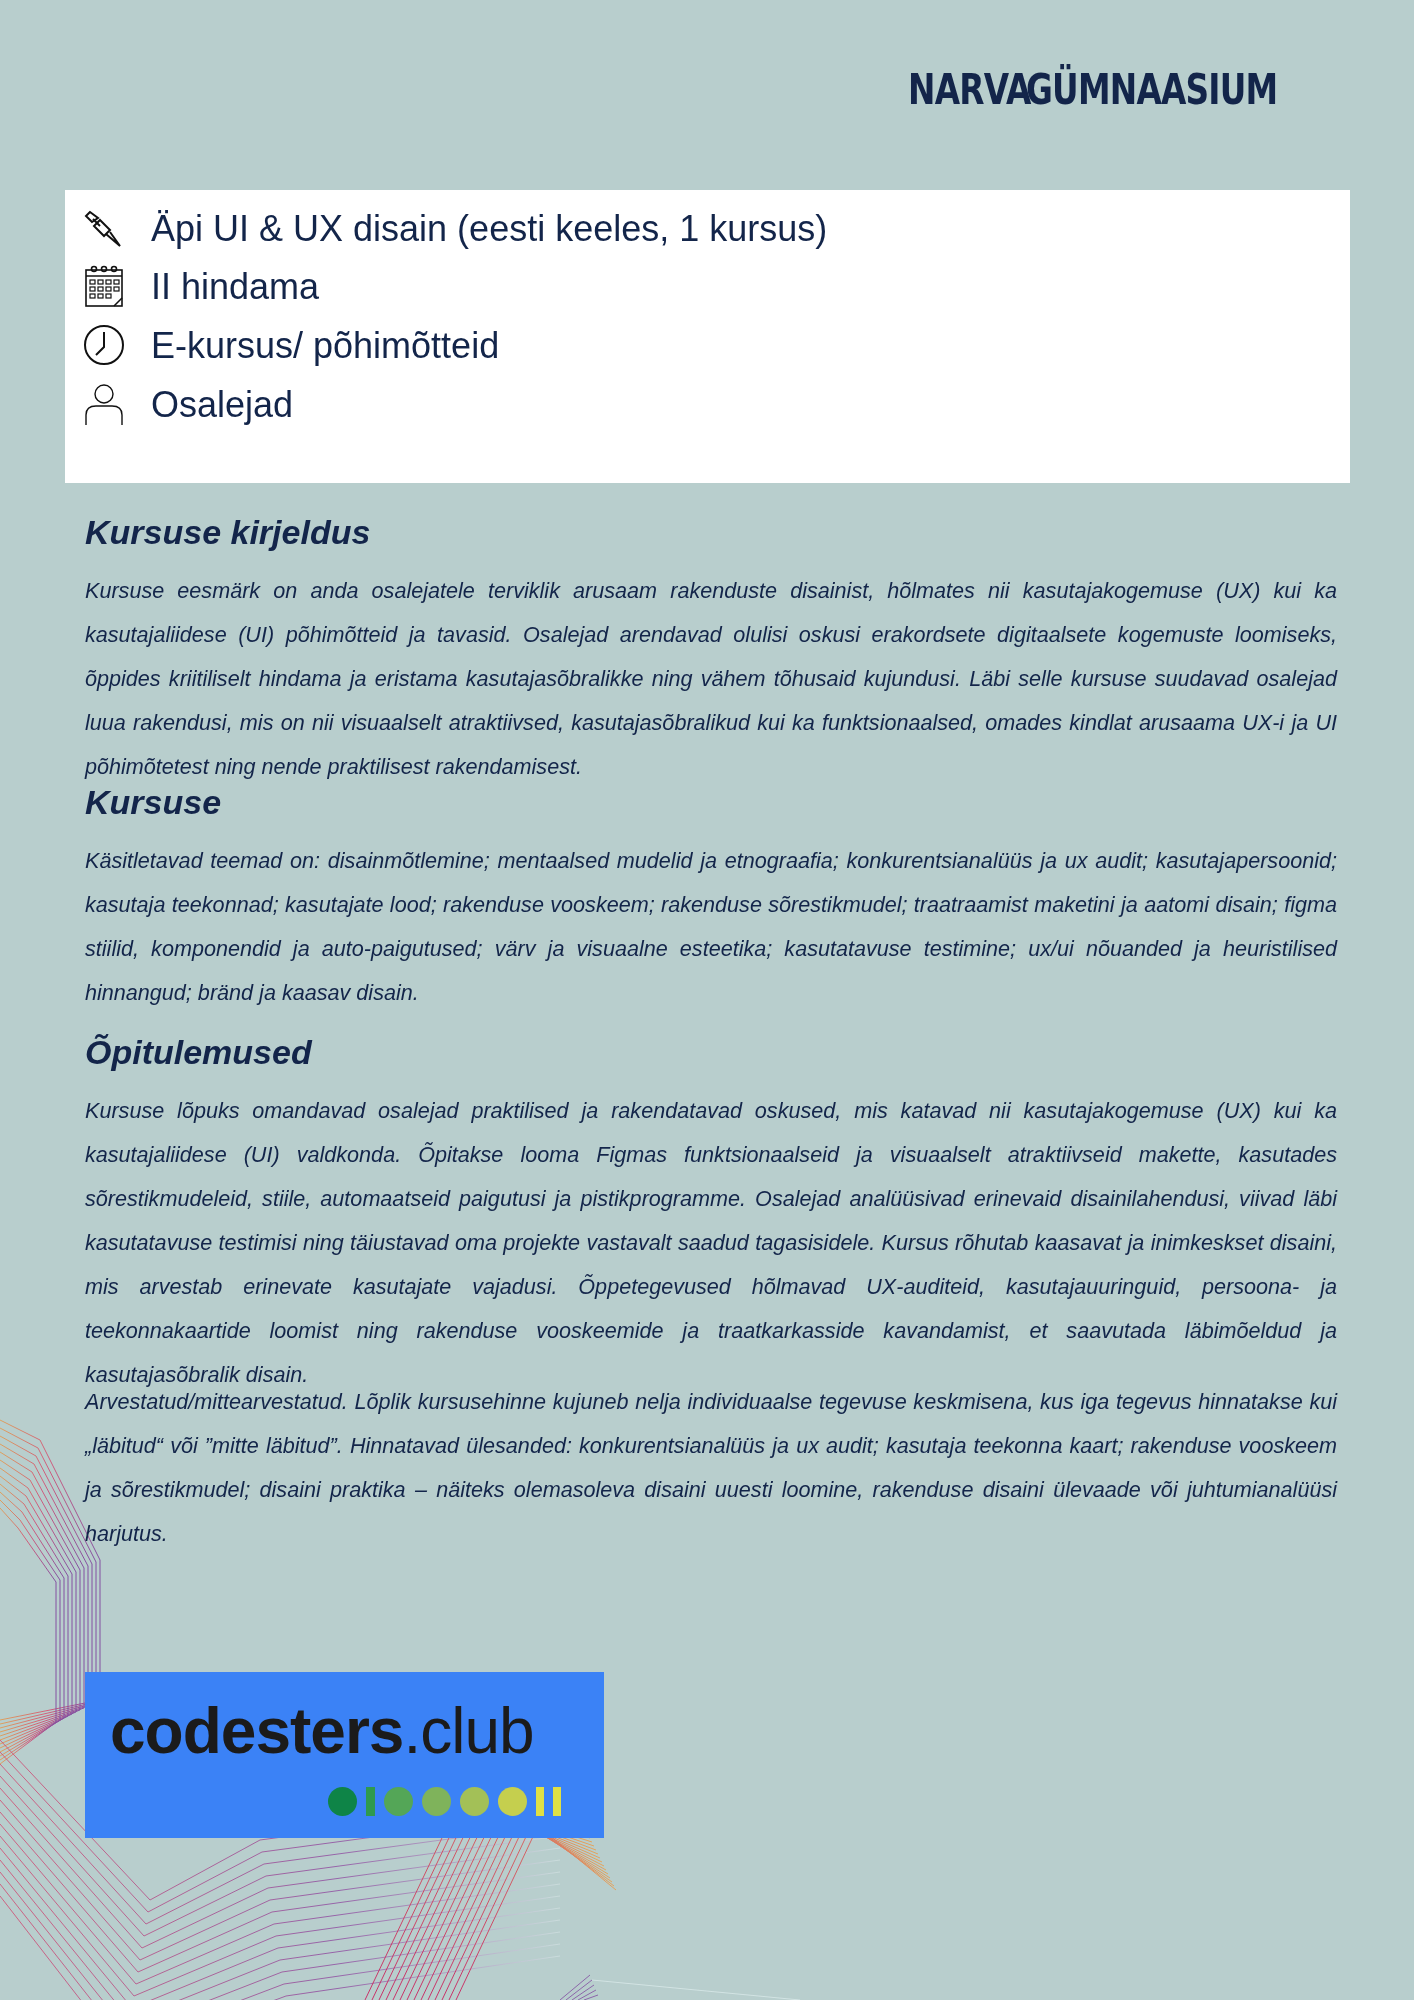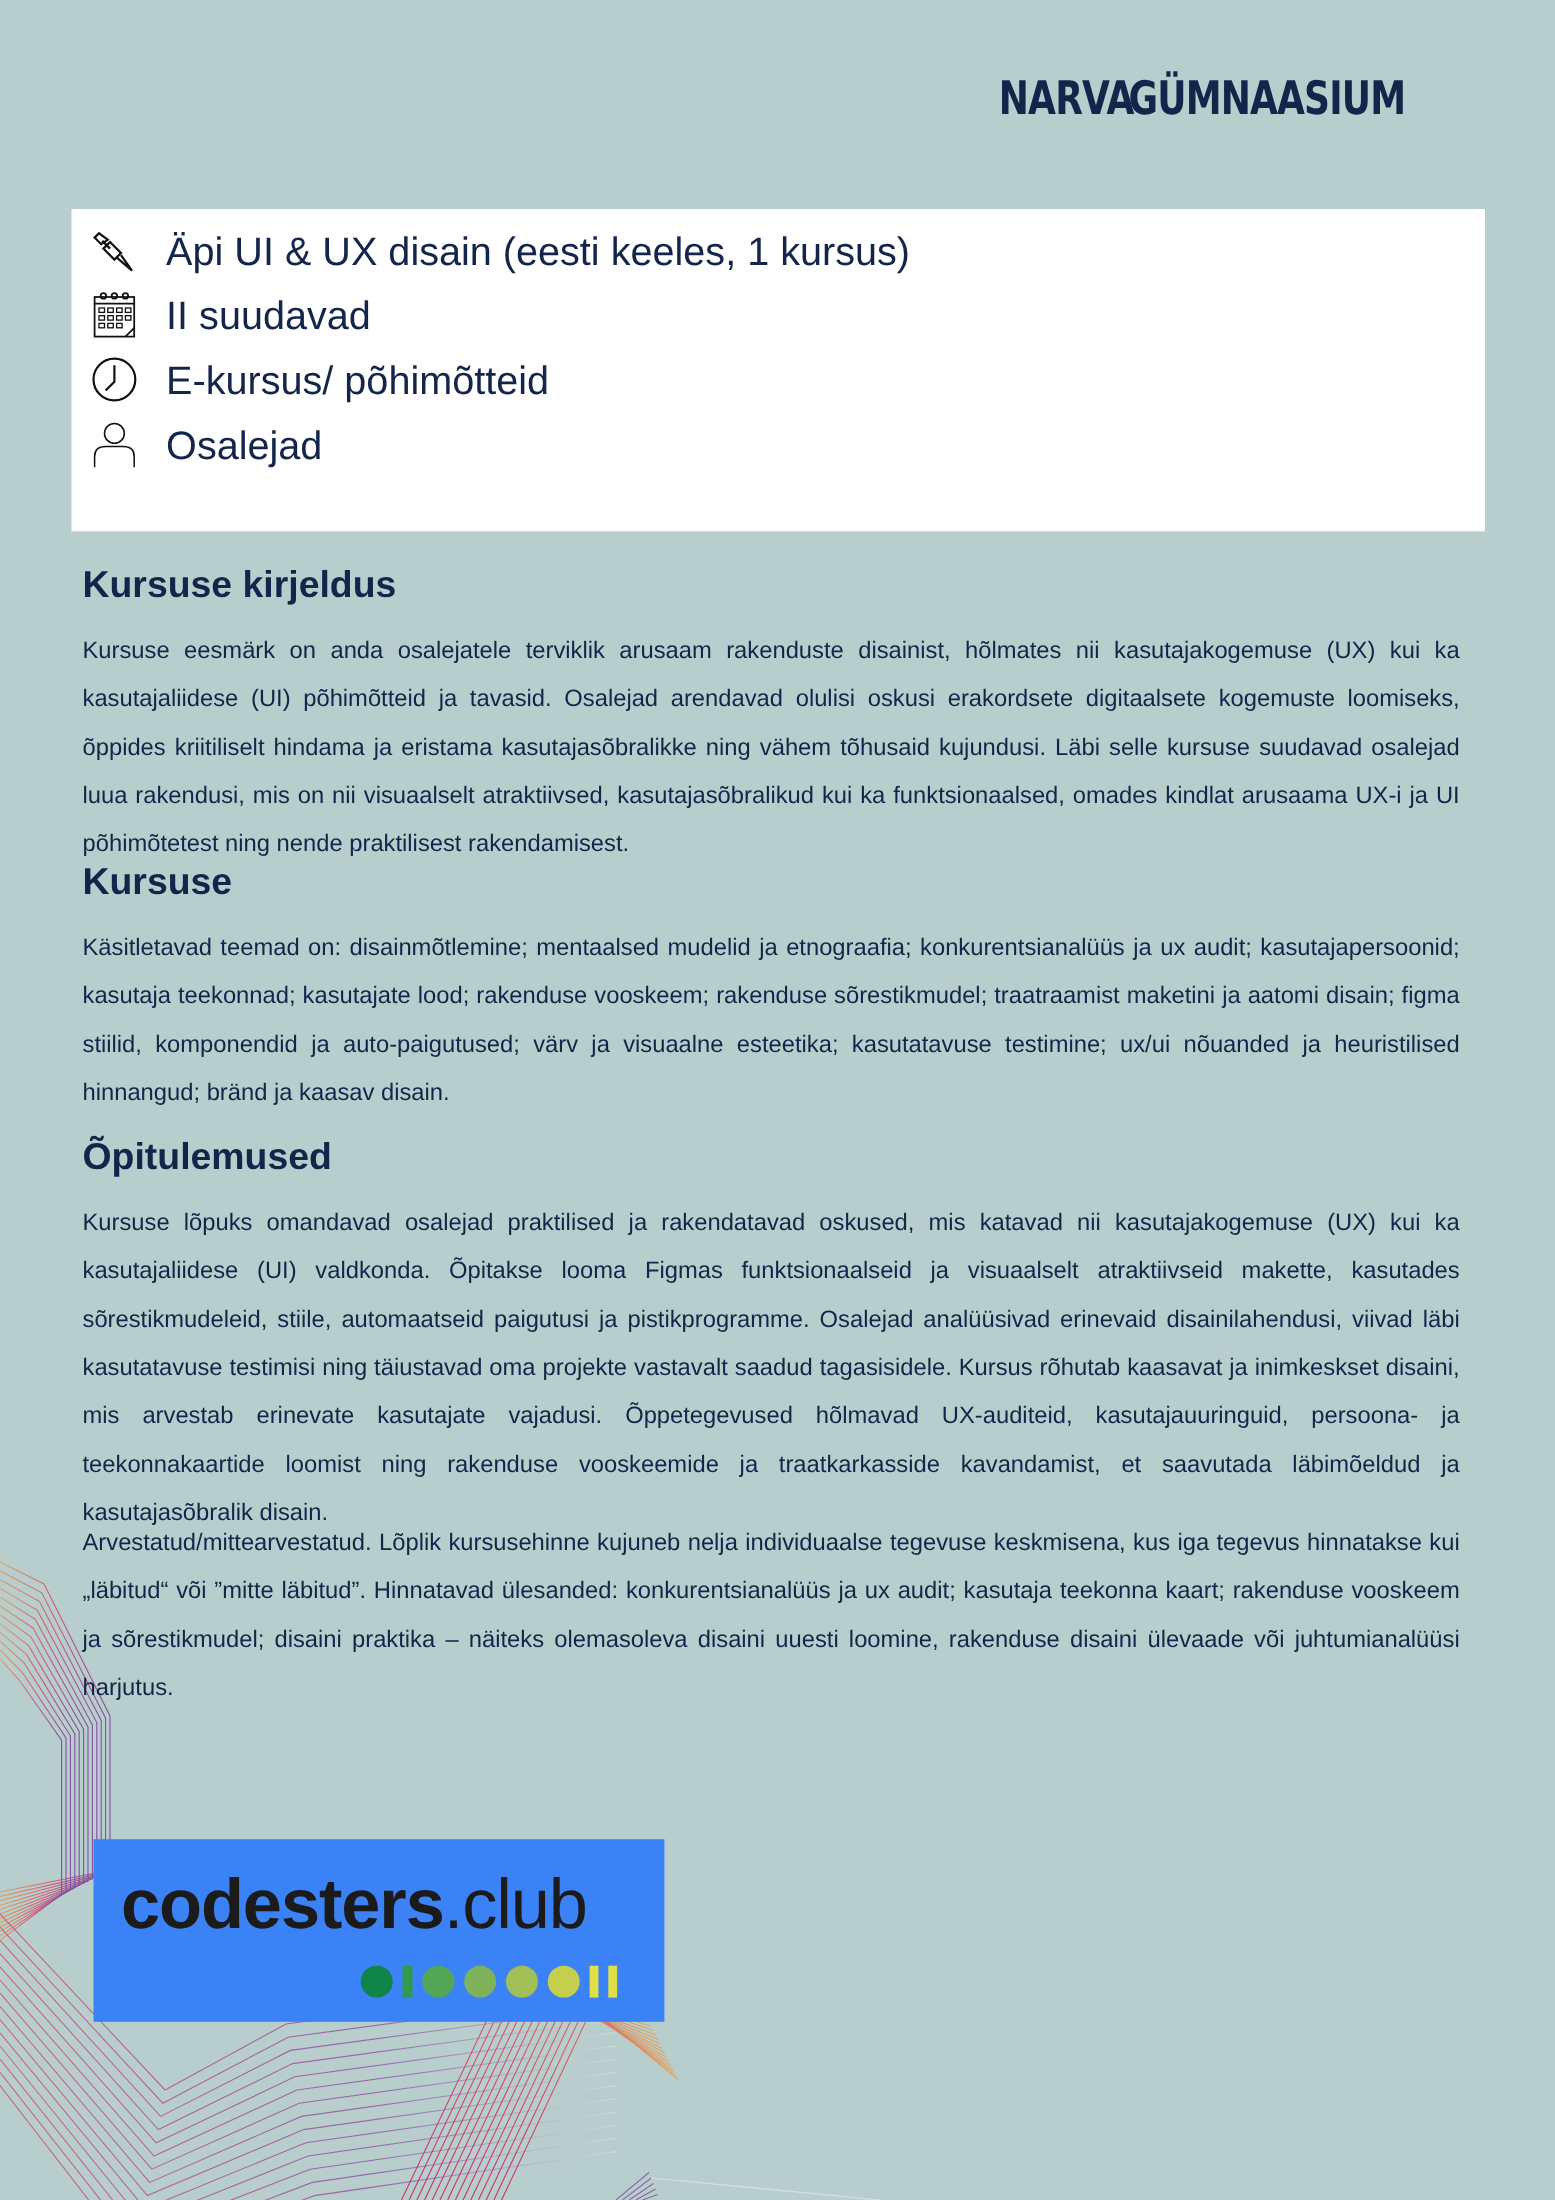--- a/index.html
+++ b/index.html
@@ -21,21 +21,21 @@
   }
   .logo-narva .word.w1 { width: 105px; }
   .logo-narva .mark { width: 110px; height: 100px; margin: 0 6px 0 0; }
   .info-box {
     position: absolute; left: 65px; top: 190px; width: 1285px; height: 293px;
     background: #ffffff;
   }
   .info-row { position: absolute; left: 18px; display: flex; align-items: flex-end; height: 50px; }
   .info-row .icon { width: 42px; height: 44px; display: flex; align-items: center; justify-content: center; margin-right: 26px; }
   .info-row .txt { font-size: 36px; color: #13254a; white-space: nowrap; }
-  .section { position: absolute; left: 75px; width: 1252px; }
+  .section { position: absolute; left: 85px; width: 1252px; font-style: italic; }
   .section h2 {
     margin: 0; font-size: 34px; font-weight: bold; color: #13254a; line-height: 1.2;
   }
   .section p {
     margin: 16px 0 0 0; font-size: 21.6px; line-height: 44px; text-align: justify; color: #13254a;
   }
   .codesters {
     position: absolute; left: 85px; top: 1672px; width: 519px; height: 166px; background: #3b82f6;
   }
   .codesters .cword {
@@ -178,21 +178,21 @@
             <rect x="14" y="23" width="5" height="4"></rect>
             <rect x="22" y="23" width="5" height="4"></rect>
             <rect x="30" y="23" width="5" height="4"></rect>
           <rect x="6" y="30" width="5" height="4"></rect>
             <rect x="14" y="30" width="5" height="4"></rect>
             <rect x="22" y="30" width="5" height="4"></rect>
         </g>
         <path d="M30 42 L38 34"></path>
       </svg>
     </span>
-    <span class="txt">II suudavad</span>
+    <span class="txt">II hindama</span>
   </div>
   <div class="info-row" style="top:127px;">
     <span class="icon">
       <svg width="42" height="42" viewBox="0 0 42 42" fill="none" stroke="#111" stroke-width="2">
         <circle cx="21" cy="21" r="19"></circle>
         <path d="M21 8 L21 23 L13 31"></path>
       </svg>
     </span>
     <span class="txt">E-kursus/ põhimõtteid</span>
   </div>

